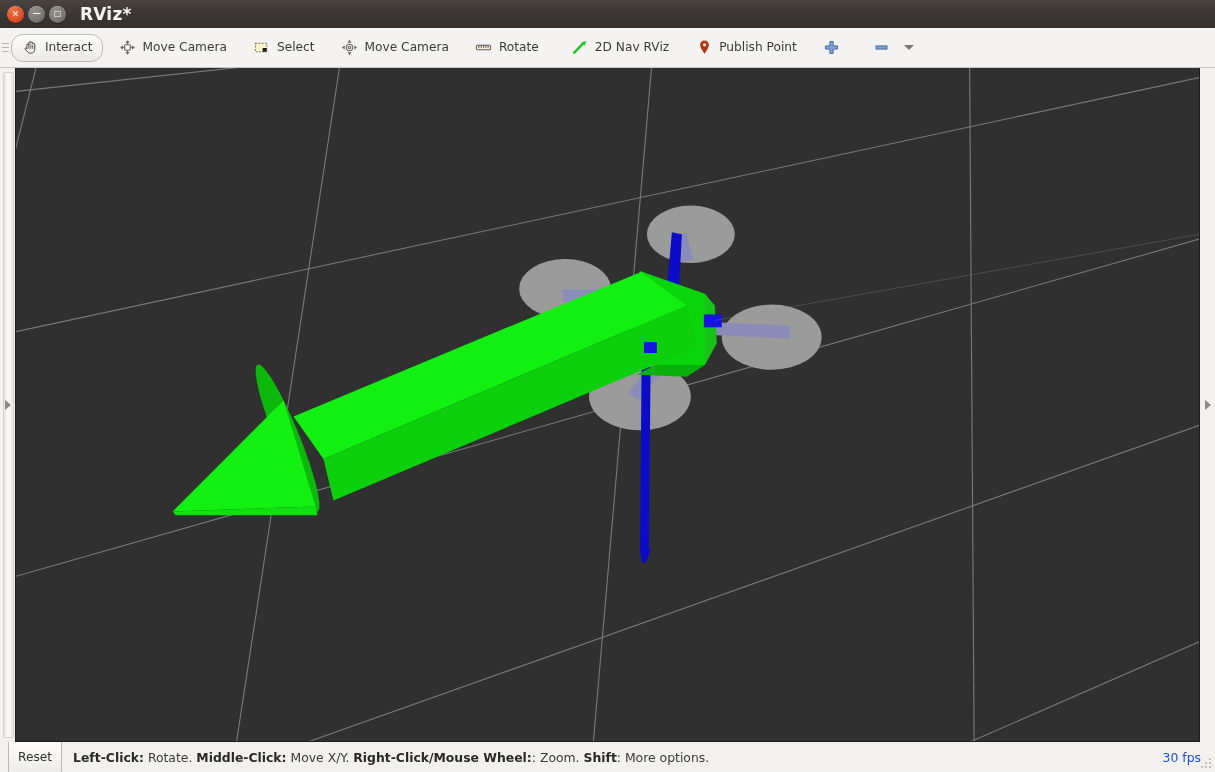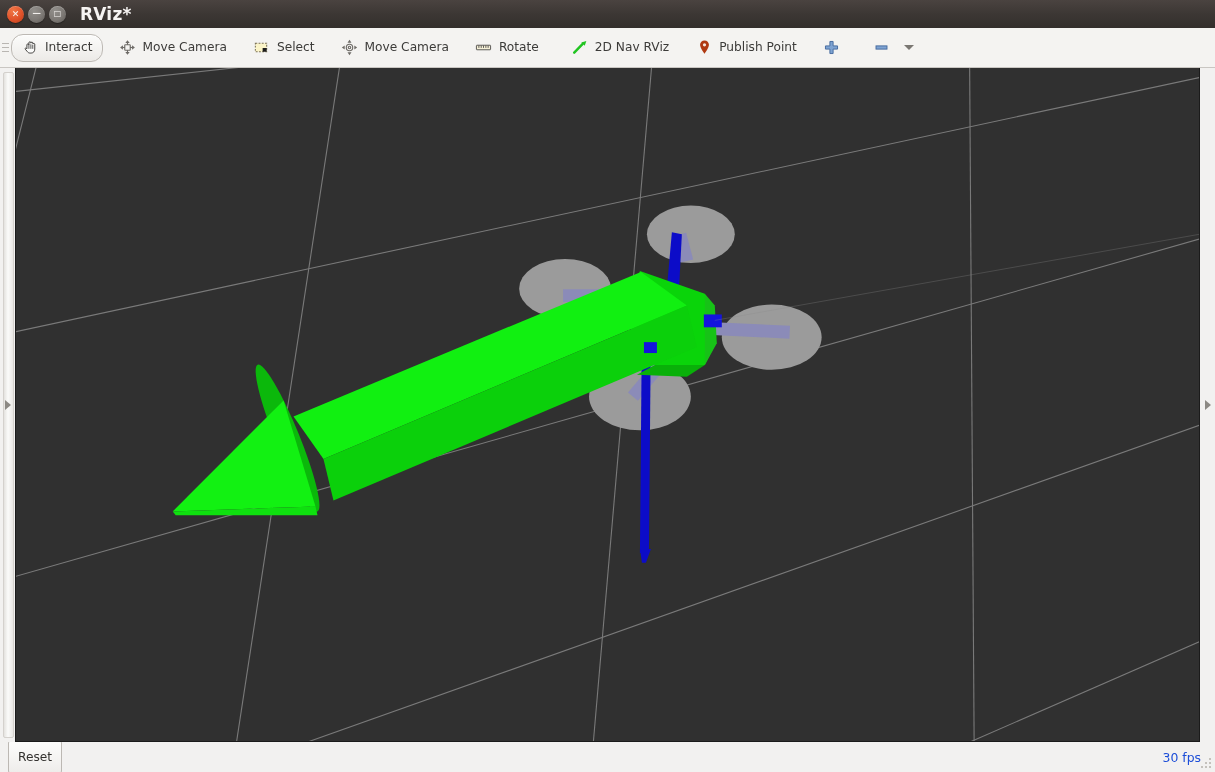--- a/index.html
+++ b/index.html
@@ -486,20 +486,23 @@
 
     <div class="panel-handle right">
       <span class="tri"></span>
     </div>
   </div>
 
   <div class="statusbar">
     <div class="reset-btn">
       <span>Reset</span>
     </div>
+    <div class="status-text">
+      <b>Left-Click:</b><span> Rotate. </span><b>Middle-Click:</b><span> Move X/Y. </span><b>Right-Click/Mouse Wheel:</b><span>: Zoom. </span><b>Shift</b><span>: More options.</span>
+    </div>
     <div class="fps">30 fps</div>
     <div class="resize-grip">
       <i style="left:8px;top:8px"></i>
         <i style="left:4px;top:8px"></i>
         <i style="left:8px;top:4px"></i>
       <i style="left:0px;top:8px"></i>
         <i style="left:4px;top:4px"></i>
         <i style="left:8px;top:0px"></i>
     </div>
   </div>

